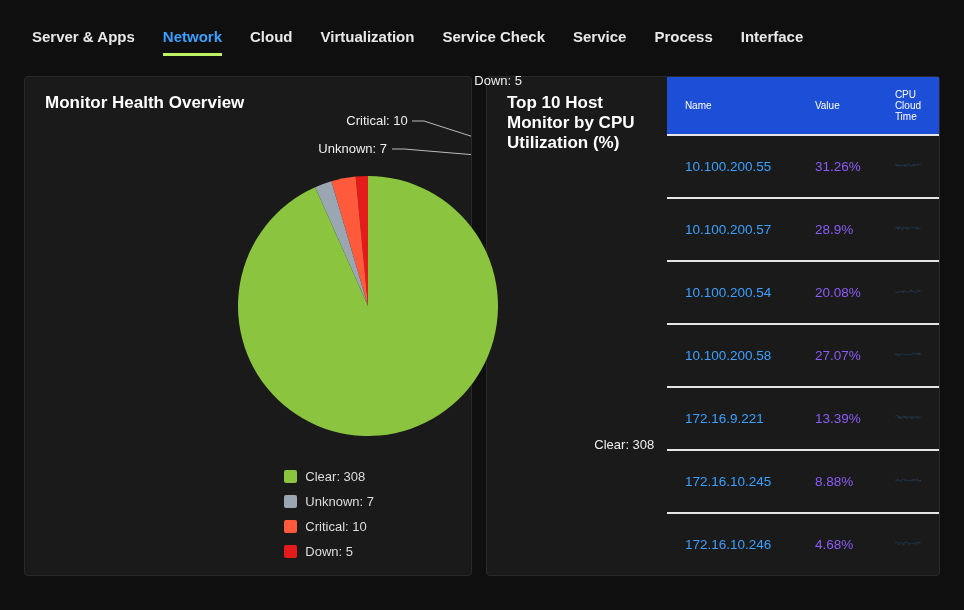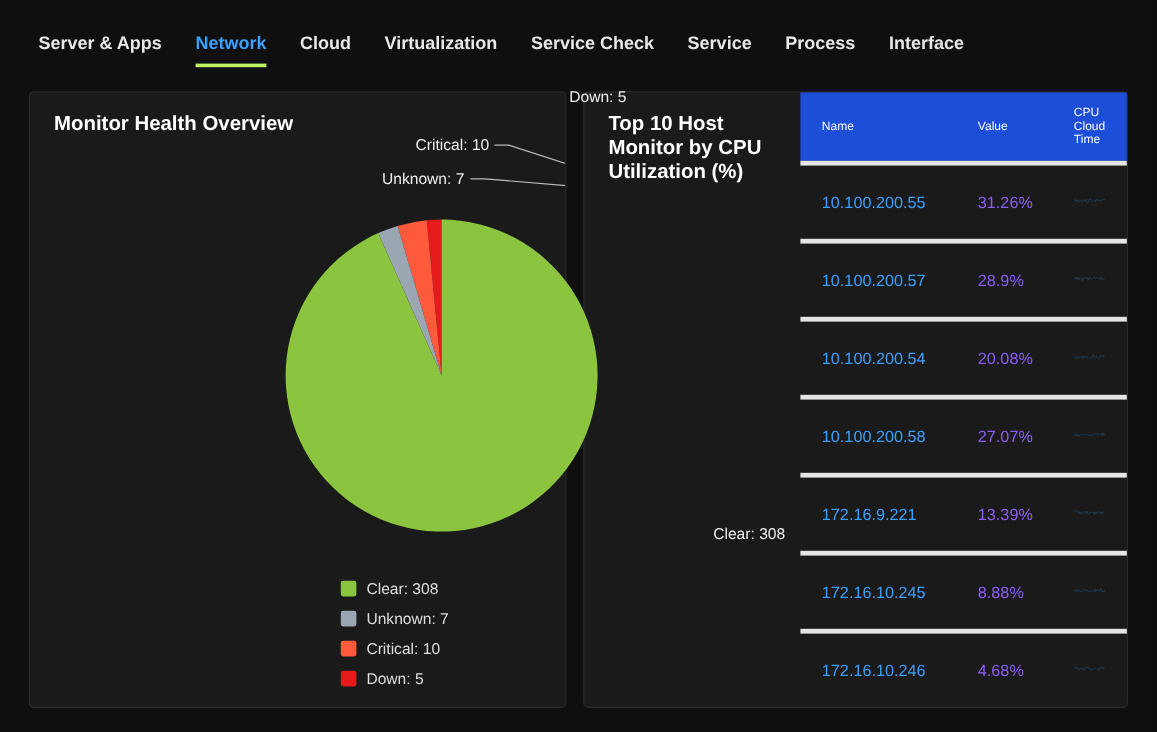--- a/index.html
+++ b/index.html
@@ -106,21 +106,21 @@
     align-items: center;
     padding: 12px 18px;
   }
   .thead {
     background: #1d4ed8;
     font-weight: 400;
     font-size: 10px;
     color: #fff;
   }
   .trow {
-    border-top: 4px solid #e5e5e5;
+    border-top: 2px solid #e5e5e5;
   }
   .trow .name {
     color: #3aa0ff;
     font-size: 13.5px;
     cursor: pointer;
   }
   .trow .value {
     color: #8b5cf6;
     font-size: 13.5px;
   }

